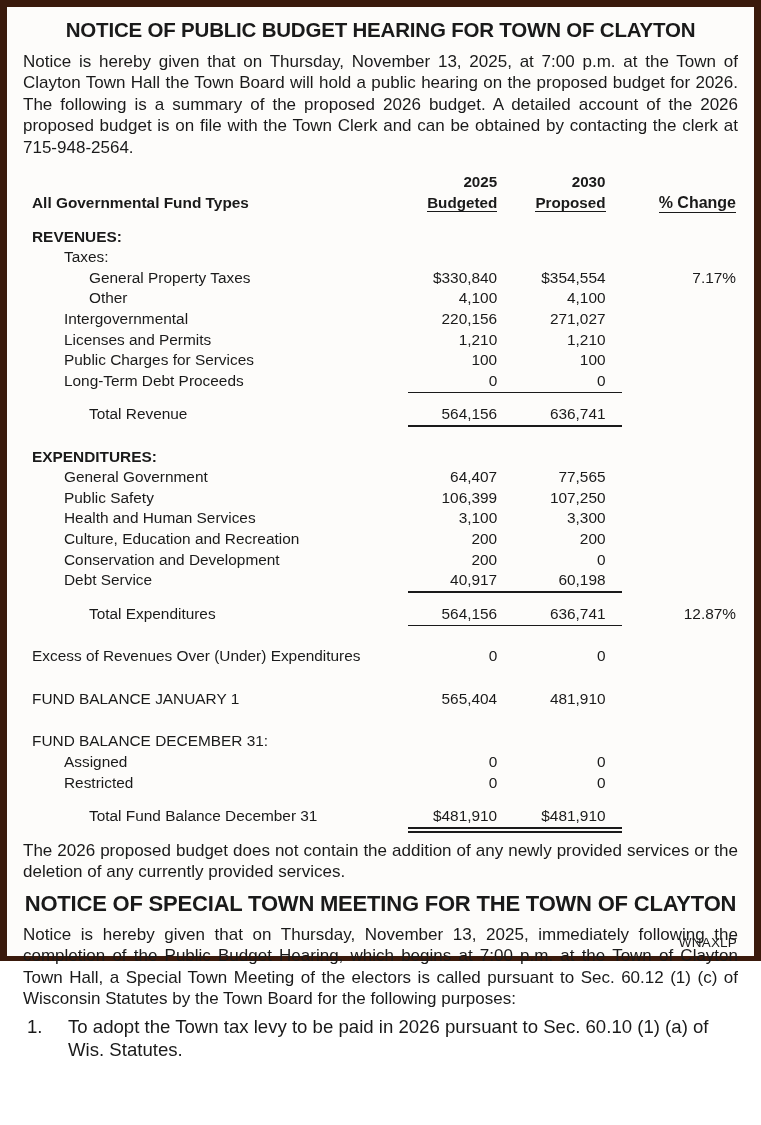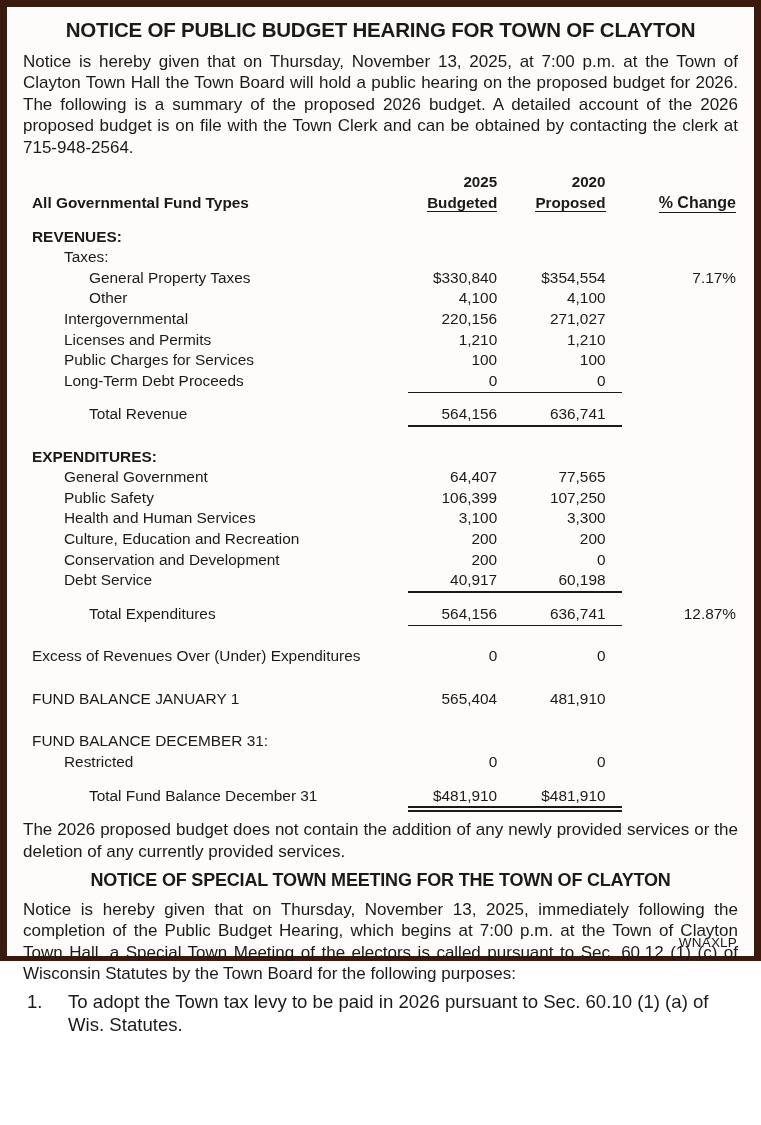--- a/index.html
+++ b/index.html
@@ -32,21 +32,21 @@
     text-align: center;
     font-weight: bold;
     font-size: 20.5px;
     letter-spacing: -0.2px;
     margin: 6px 0 9px 0;
     line-height: 1.1;
   }
 
   .doc-title.second {
     margin: 9px 0 8px 0;
-    font-size: 18px;
+    font-size: 22px;
   }
 
   .body-para {
     text-align: justify;
     font-size: 17px;
     line-height: 1.265;
     margin: 0 0 4px 0;
   }
 
   
@@ -177,21 +177,21 @@
       <col class="col-label">
         <col class="col-y2025">
         <col class="col-y2026">
         <col class="col-change">
     </colgroup>
     <tbody>
 
       <tr>
         <td></td>
         <td class="hdr-year num2025">2025</td>
-        <td class="hdr-year num2026">2020</td>
+        <td class="hdr-year num2026">2030</td>
         <td class="numchg"></td>
       </tr>
       <tr>
         <td class="hdr-left ind0r">All Governmental Fund Types</td>
         <td class="hdr-sub num2025"><span>Budgeted</span></td>
         <td class="hdr-sub num2026"><span>Proposed</span></td>
         <td class="hdr-change numchg"><span>% Change</span></td>
       </tr>
 
       <tr class="spacer-row">
@@ -356,20 +356,26 @@
           <td colspan="4"></td>
         </tr>
 
       <tr>
         <td class="ind0r">FUND BALANCE DECEMBER 31:</td>
         <td class="num2025"></td>
         <td class="num2026"></td>
         <td class="numchg"></td>
       </tr>
 
+      <tr>
+        <td class="ind1">Assigned</td>
+        <td class="num2025">0</td>
+        <td class="num2026">0</td>
+        <td class="numchg"></td>
+      </tr>
       <tr>
         <td class="ind1">Restricted</td>
         <td class="num2025">0</td>
         <td class="num2026">0</td>
         <td class="numchg"></td>
       </tr>
 
       <tr class="spacer-row">
           <td colspan="4"></td>
         </tr>

